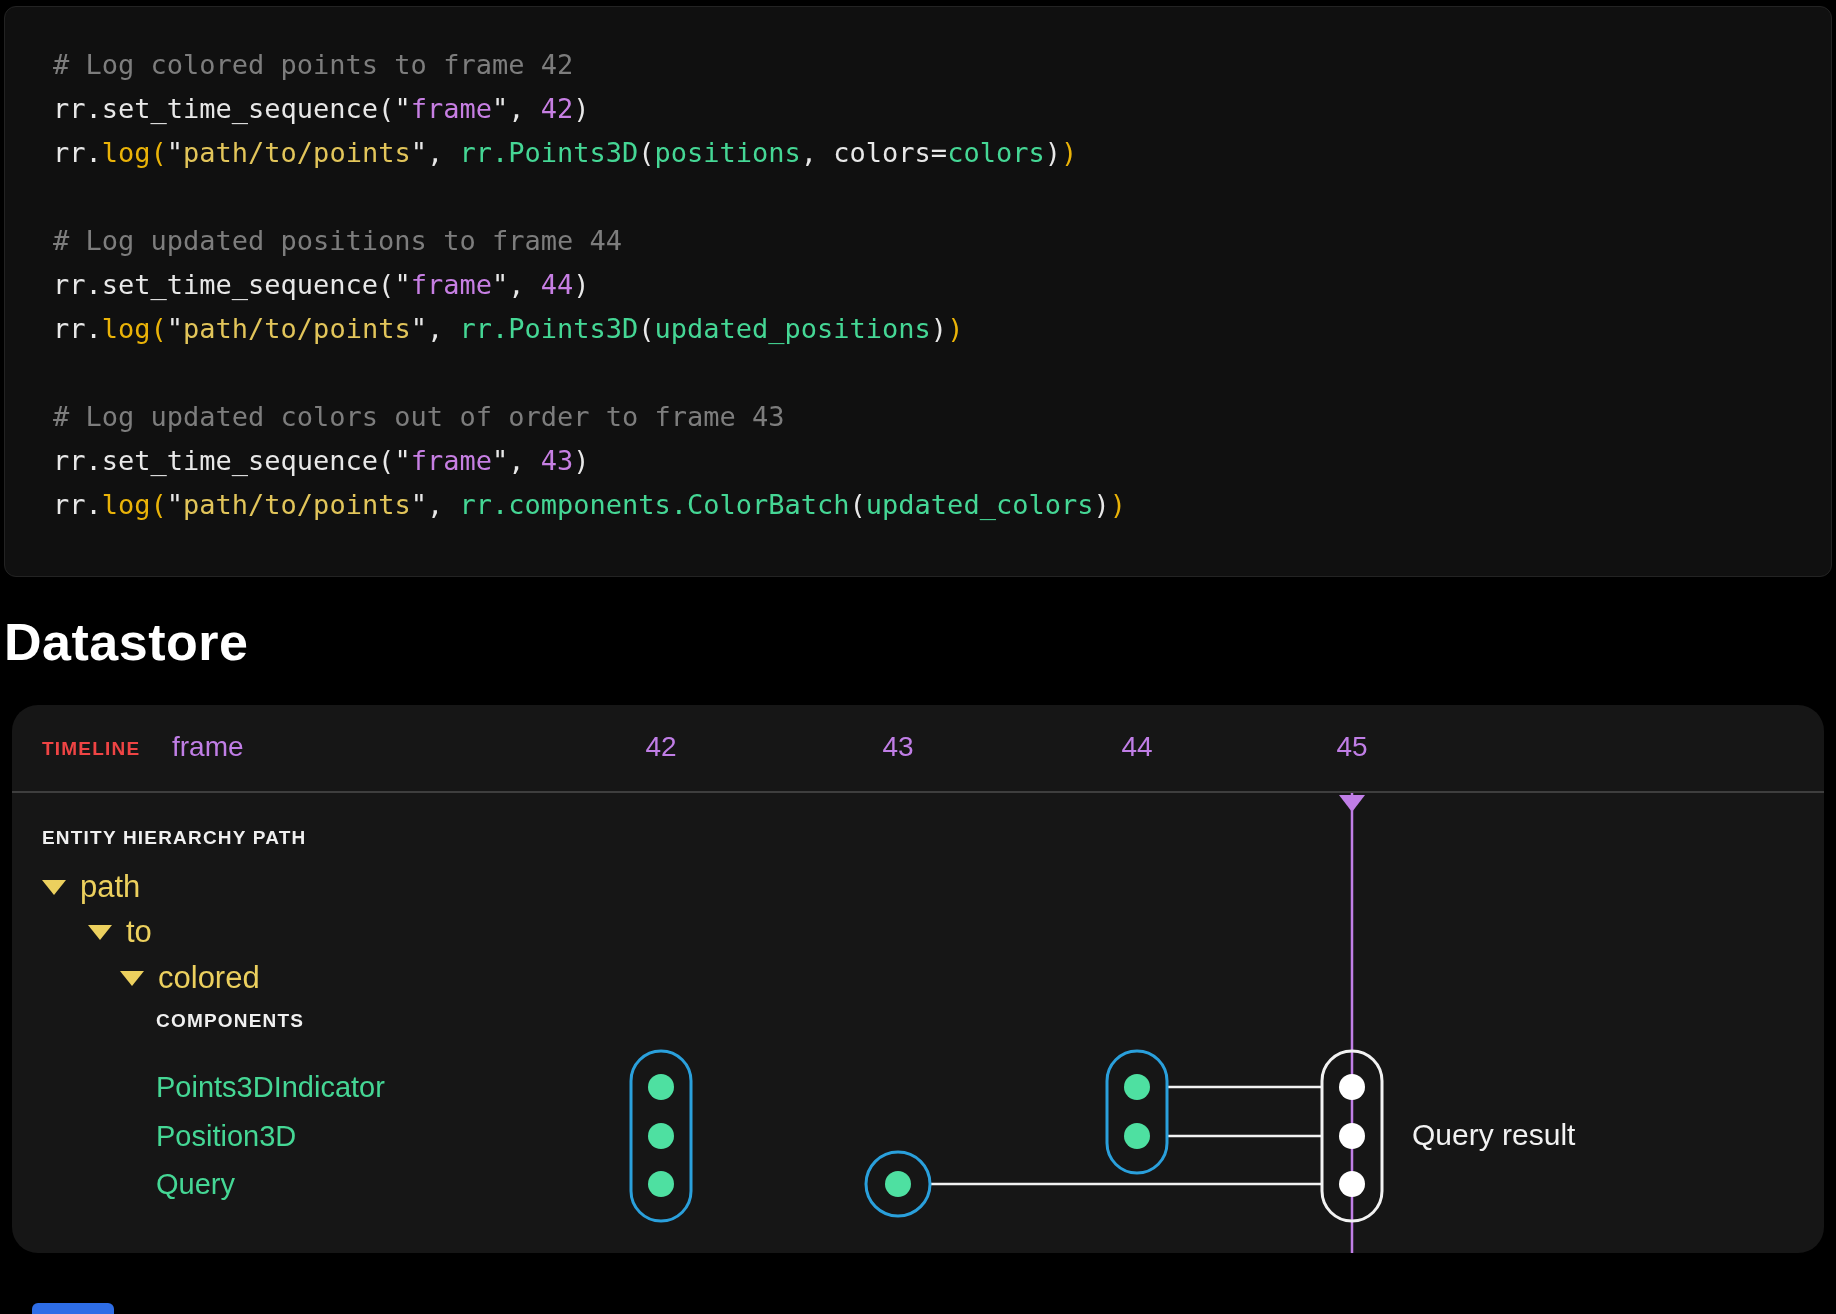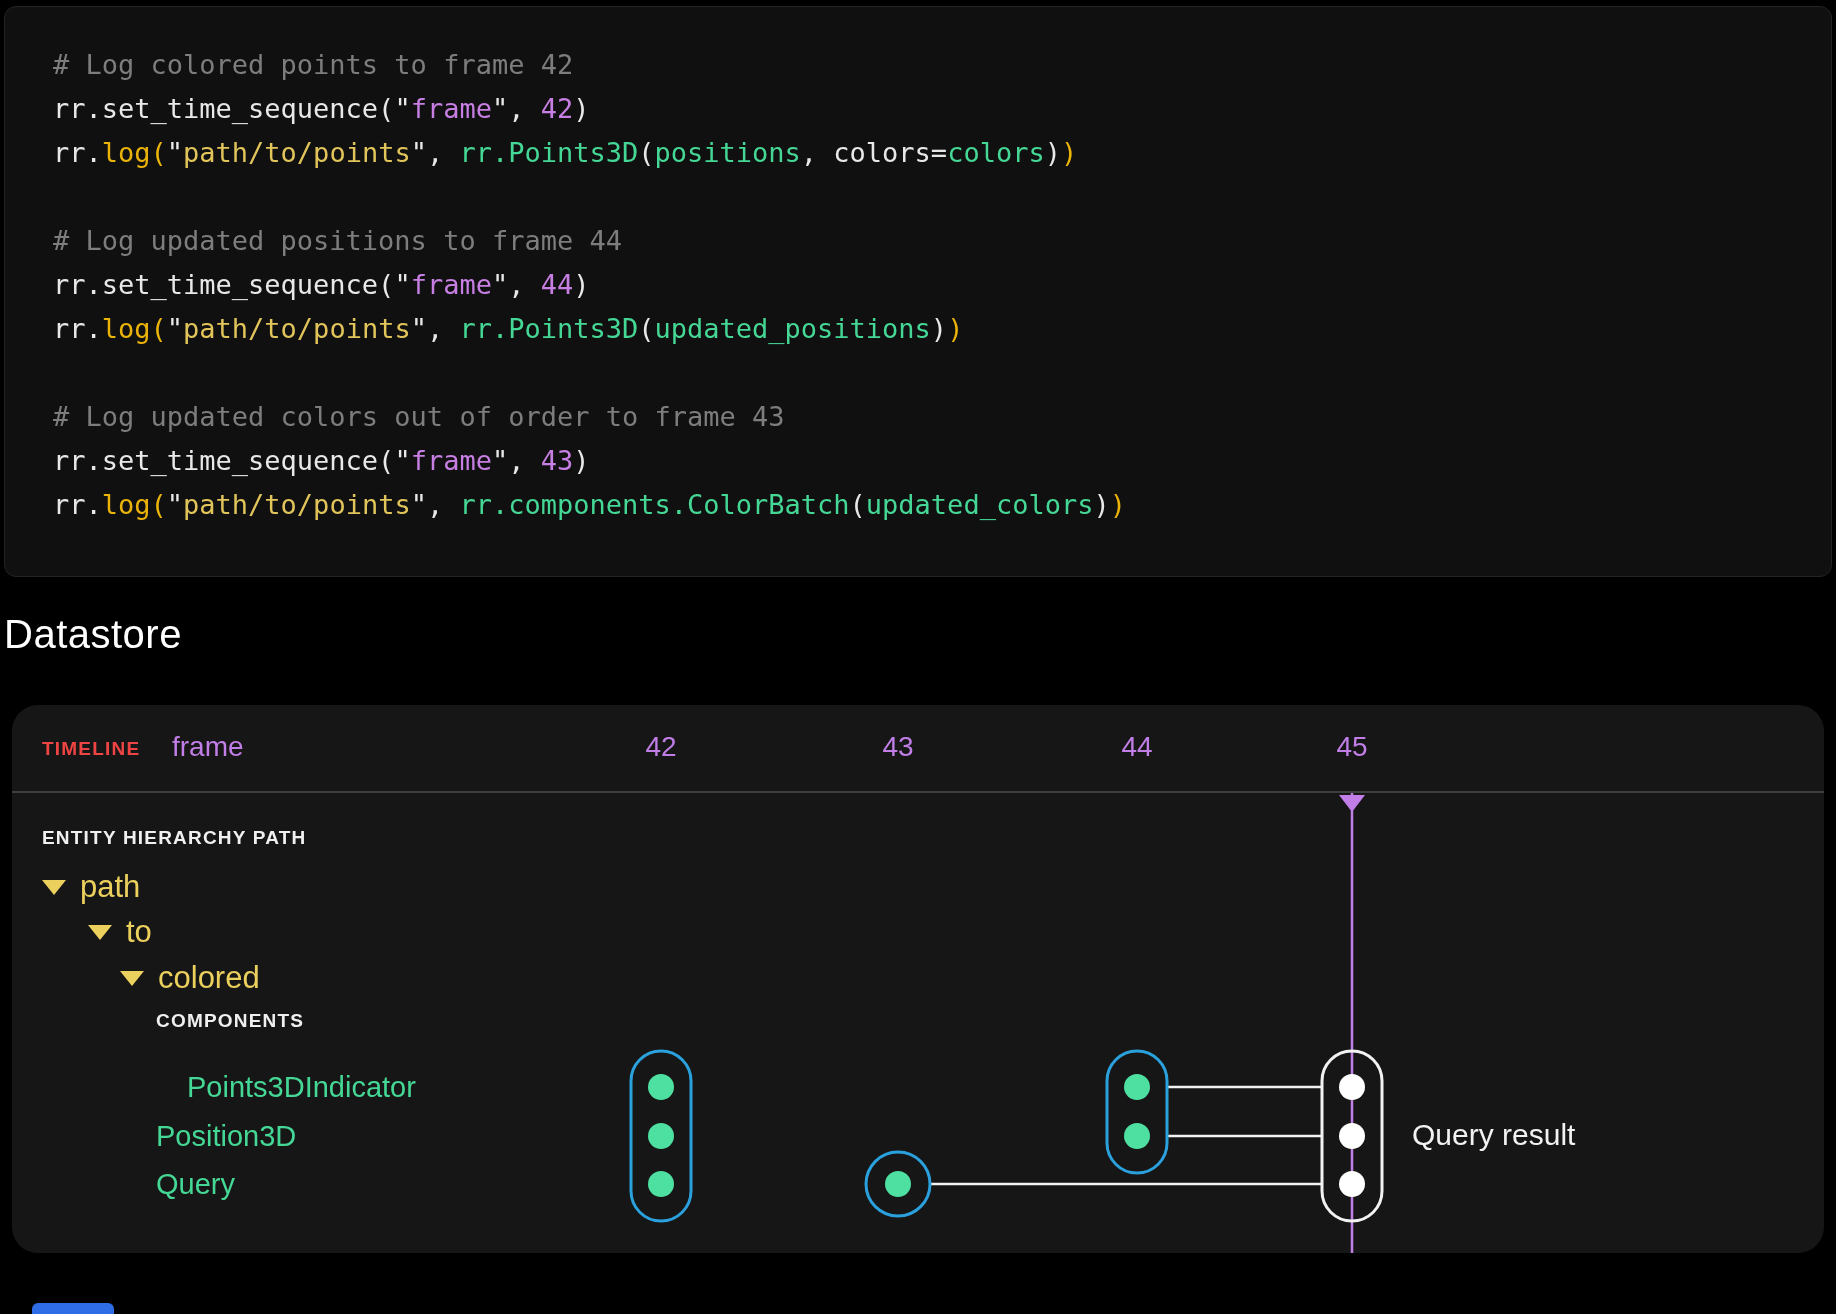--- a/index.html
+++ b/index.html
@@ -10,21 +10,21 @@
   .code-block{position:absolute;left:4px;top:6px;width:1828px;height:571px;
     background:#101010;border:1px solid #232323;border-radius:12px;box-sizing:border-box;
     padding:28px 40px;}
   .code-pre{margin:8px;font-family:"DejaVu Sans Mono","Liberation Mono",monospace;
     font-size:27px;line-height:44px;white-space:pre;}
   .cm{color:#7d7d7d}.pl{color:#e8e8e8}.bl{color:#eab308}
   .yl{color:#e2c55a}.pu{color:#c77fe3}.gr{color:#45d795}
 
   
   .page-heading{position:absolute;left:4px;top:612px;color:#fff;
-    font-size:40px;font-weight:400;letter-spacing:.5px;}
+    font-size:52px;font-weight:700;letter-spacing:.5px;}
 
   
   .panel{position:absolute;left:12px;top:705px;width:1812px;height:548px;
     background:#161616;border-radius:26px;box-sizing:border-box;}
   .panel-header{position:absolute;left:0;top:0;width:100%;height:88px;
     border-bottom:2px solid #3e3e3e;box-sizing:border-box;}
   .timeline-label{position:absolute;left:30px;top:33px;color:#ef4444;
     font-size:19px;font-weight:600;letter-spacing:1.2px;}
   .timeline-name{position:absolute;left:160px;top:26px;color:#c07ee6;font-size:28px;}
   .frame-num{position:absolute;top:26px;color:#c07ee6;font-size:28px;
@@ -80,21 +80,21 @@
         <span class="tree-text">to</span>
       </div>
       <div class="tree-item" style="left: 108px; top: 255px;">
         <span class="tree-tri"></span>
         <span class="tree-text">colored</span>
       </div>
     </div>
 
   <div class="sec-label components-label">COMPONENTS</div>
   <div id="component-rows">
-      <div class="component-name" style="top: 382px; margin-left: 31px;">Points3DIndicator</div>
+      <div class="component-name" style="top: 382px;">Points3DIndicator</div>
       <div class="component-name" style="top: 431px;">Position3D</div>
       <div class="component-name" style="top: 479px;">Query</div>
     </div>
 
   <svg class="viz" viewBox="0 0 1812 548">
 
     <line x1="1155" y1="382" x2="1310" y2="382" stroke="#f2f2f2" stroke-width="2.5"></line>
     <line x1="1155" y1="431" x2="1310" y2="431" stroke="#f2f2f2" stroke-width="2.5"></line>
     <line x1="918" y1="479" x2="1310" y2="479" stroke="#f2f2f2" stroke-width="2.5"></line>
 

